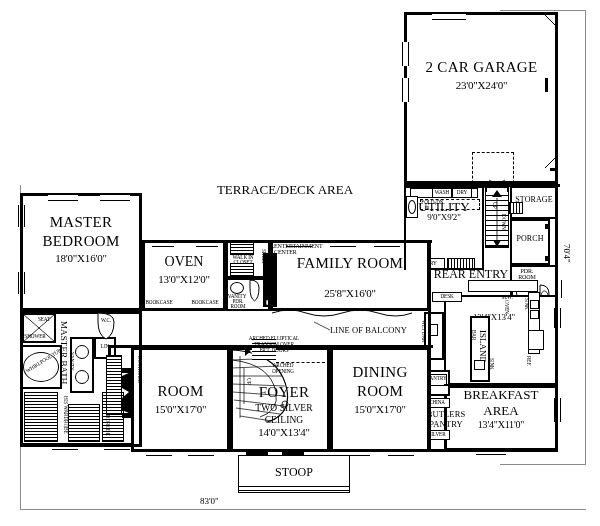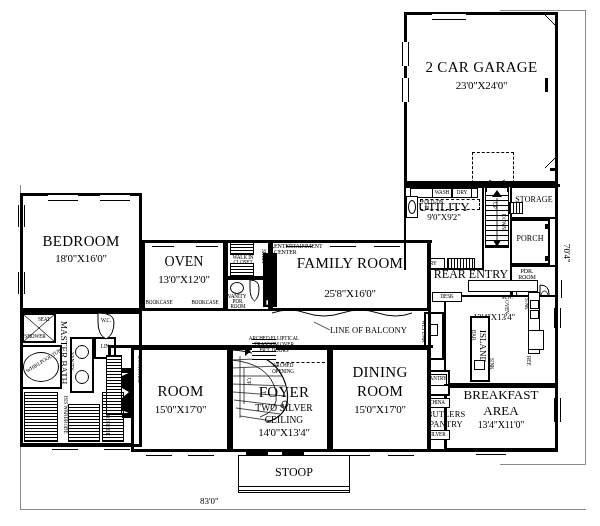--- a/index.html
+++ b/index.html
@@ -115,20 +115,21 @@
   <div class="cab" style="left:512px;top:283px;width:22px;height:20px;"></div>
   <div class="oval" style="left:516px;top:287px;width:14px;height:12px;"></div>
   <div class="lbl tiny" style="left:510px;top:281px;width:26px;">VANITY</div>
   <svg style="left:0;top:0;width:600px;height:526px;pointer-events:none;">
     <path d="M540,285 q9,0 9,9 q0,10 -4.5,13 q-4.5,-3 -4.5,-13 Z" fill="#fff" stroke="#000" stroke-width="1"></path>
     <ellipse cx="544.5" cy="296" rx="3.5" ry="5" fill="#fff" stroke="#000" stroke-width="0.8"></ellipse>
   </svg>
   <div class="winv" style="left:555px;top:280px;width:5px;height:18px;"></div>
 
   <div class="room" style="left:20px;top:193px;width:122px;height:118px;"></div>
+  <div class="lbl title" style="left:22px;top:215px;width:118px;">MASTER</div>
   <div class="lbl title" style="left:22px;top:234px;width:118px;">BEDROOM</div>
   <div class="lbl dim" style="left:22px;top:253px;width:118px;">18'0"X16'0"</div>
   <div class="win" style="left:48px;top:194px;width:30px;height:5px;"></div>
   <div class="win" style="left:100px;top:194px;width:30px;height:5px;"></div>
   <div class="winv" style="left:18px;top:205px;width:5px;height:22px;"></div>
   <div class="winv" style="left:18px;top:272px;width:5px;height:22px;"></div>
 
   <div class="room" style="left:20px;top:311px;width:122px;height:135px;"></div>
   <div class="lbl sub vert" style="left:56px;top:318px;width:12px;height:70px;font-size:9px;">MASTER BATH</div>
 
@@ -316,20 +317,21 @@
   <div class="lbl title" style="left:332px;top:384px;width:96px;">ROOM</div>
   <div class="lbl dim" style="left:332px;top:404px;width:96px;">15'0"X17'0"</div>
   <div class="win" style="left:344px;top:449px;width:26px;height:5px;"></div>
   <div class="win" style="left:388px;top:449px;width:26px;height:5px;"></div>
 
   <div class="room2" style="left:238px;top:455px;width:112px;height:38px;border-width:1px;"></div>
   <div class="lbl title-sm" style="left:238px;top:466px;width:112px;font-size:12px;">STOOP</div>
   <div class="thin" style="left:238px;top:486px;width:112px;height:1px;"></div>
   <div class="thin" style="left:238px;top:490px;width:112px;height:1px;"></div>
 
+  <div class="lbl title-sm" style="left:185px;top:183px;width:200px;font-size:13px;">TERRACE/DECK AREA</div>
 
   <div class="wall" style="left:142px;top:240px;width:290px;height:3px;"></div>
   <div class="wall" style="left:20px;top:308px;width:122px;height:3px;"></div>
   <div class="wall" style="left:108px;top:345px;width:325px;height:3px;"></div>
   <div class="wall" style="left:131px;top:449px;width:300px;height:3px;"></div>
   <div class="wall" style="left:20px;top:193px;width:3px;height:253px;"></div>
   <div class="wall" style="left:142px;top:240px;width:3px;height:71px;"></div>
   <div class="wall" style="left:268px;top:240px;width:3px;height:71px;"></div>
   <div class="wall" style="left:428px;top:240px;width:3px;height:105px;"></div>
   <div class="wall" style="left:131px;top:345px;width:3px;height:107px;"></div>

